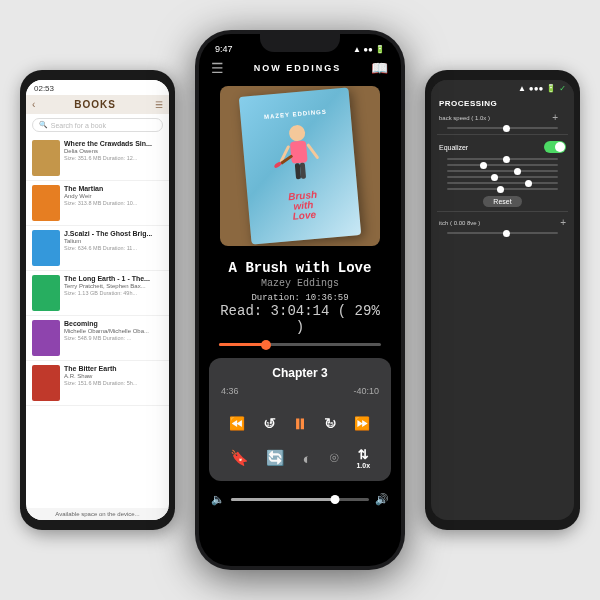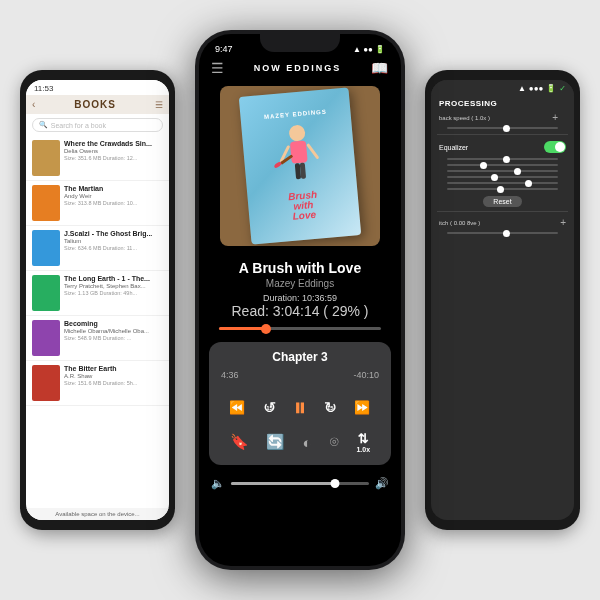--- a/index.html
+++ b/index.html
@@ -336,20 +336,21 @@
       font-weight: 900;
       color: #e8435a;
       text-align: center;
       line-height: 1;
       font-style: italic;
     }
 
     .track-info {
       text-align: center;
       padding: 6px 14px 2px;
+      font-family: Liberation Mono, monospace;
     }
     .track-title {
       font-size: 14px;
       font-weight: 700;
       color: #fff;
     }
     .track-artist {
       font-size: 10px;
       color: #999;
       margin-top: 2px;
@@ -491,21 +492,21 @@
     }
   </style>
 </head>
 <body>
 
 <div class="scene">
 
   <div class="phone-left">
     <div class="screen">
       <div class="status-bar">
-        <span>11:53</span>
+        <span>02:53</span>
       </div>
       <div class="top-bar">
         <span class="back-arrow">‹</span>
         <span class="title">BOOKS</span>
         <span style="font-size:9px;color:#8b6a4f;">☰</span>
       </div>
       <div class="search-bar">
         <span>🔍</span>
         <span style="font-size:7px;color:#bbb;">Search for a book</span>
       </div>

